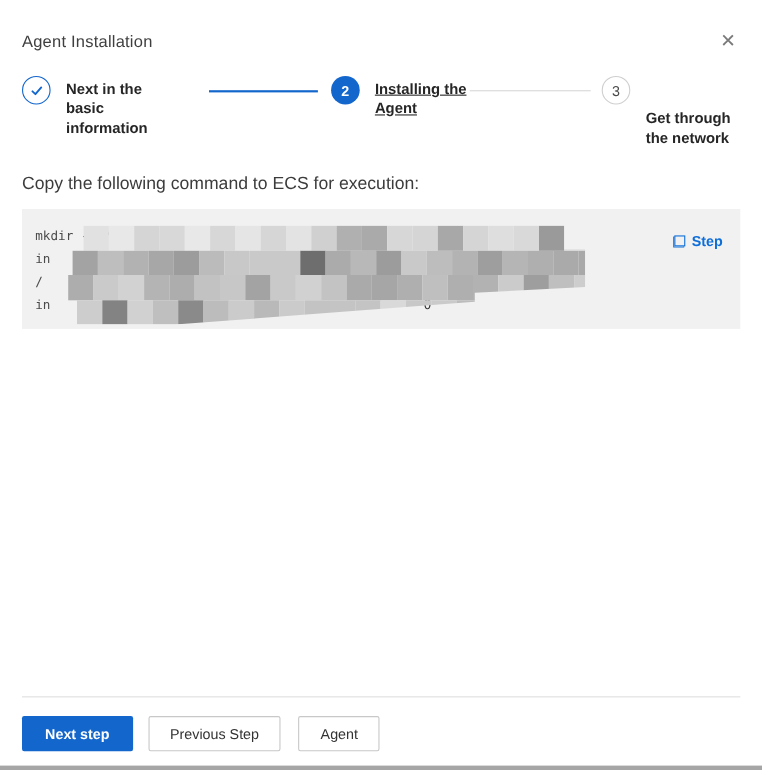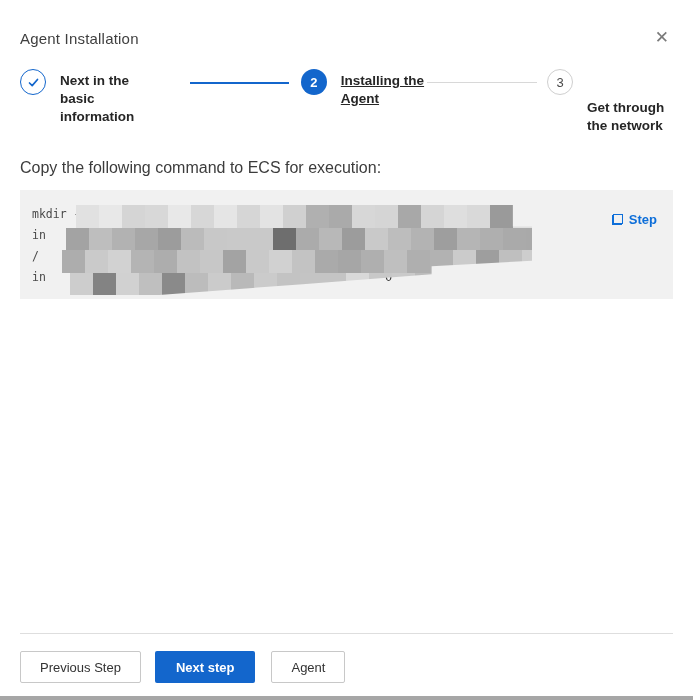--- a/index.html
+++ b/index.html
@@ -272,19 +272,19 @@
           <div style="background: rgb(137, 137, 137);"></div>
         </div>
       </div>
     <div class="copy-link">
       <span class="copy-icon"></span>
       <span>Step</span>
     </div>
   </div>
 
   <div class="dlg-footer">
+    <button class="btn btn-primary">Next step</button>
     <button class="btn btn-secondary">Previous Step</button>
-    <button class="btn btn-primary">Next step</button>
     <button class="btn btn-secondary btn-cancel">Agent</button>
   </div>
 
   <div class="bottom-strip"></div>
 </div>
 
 </body></html>

